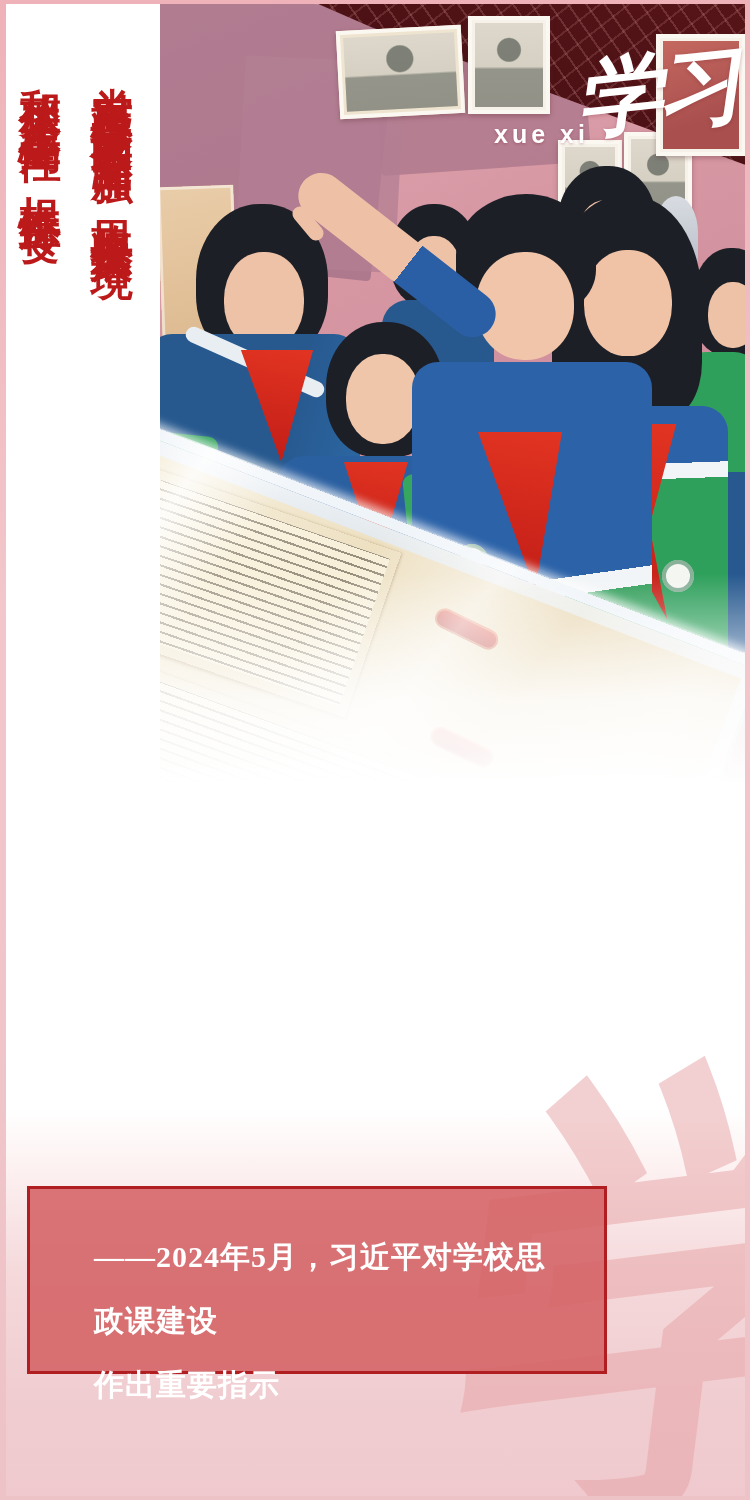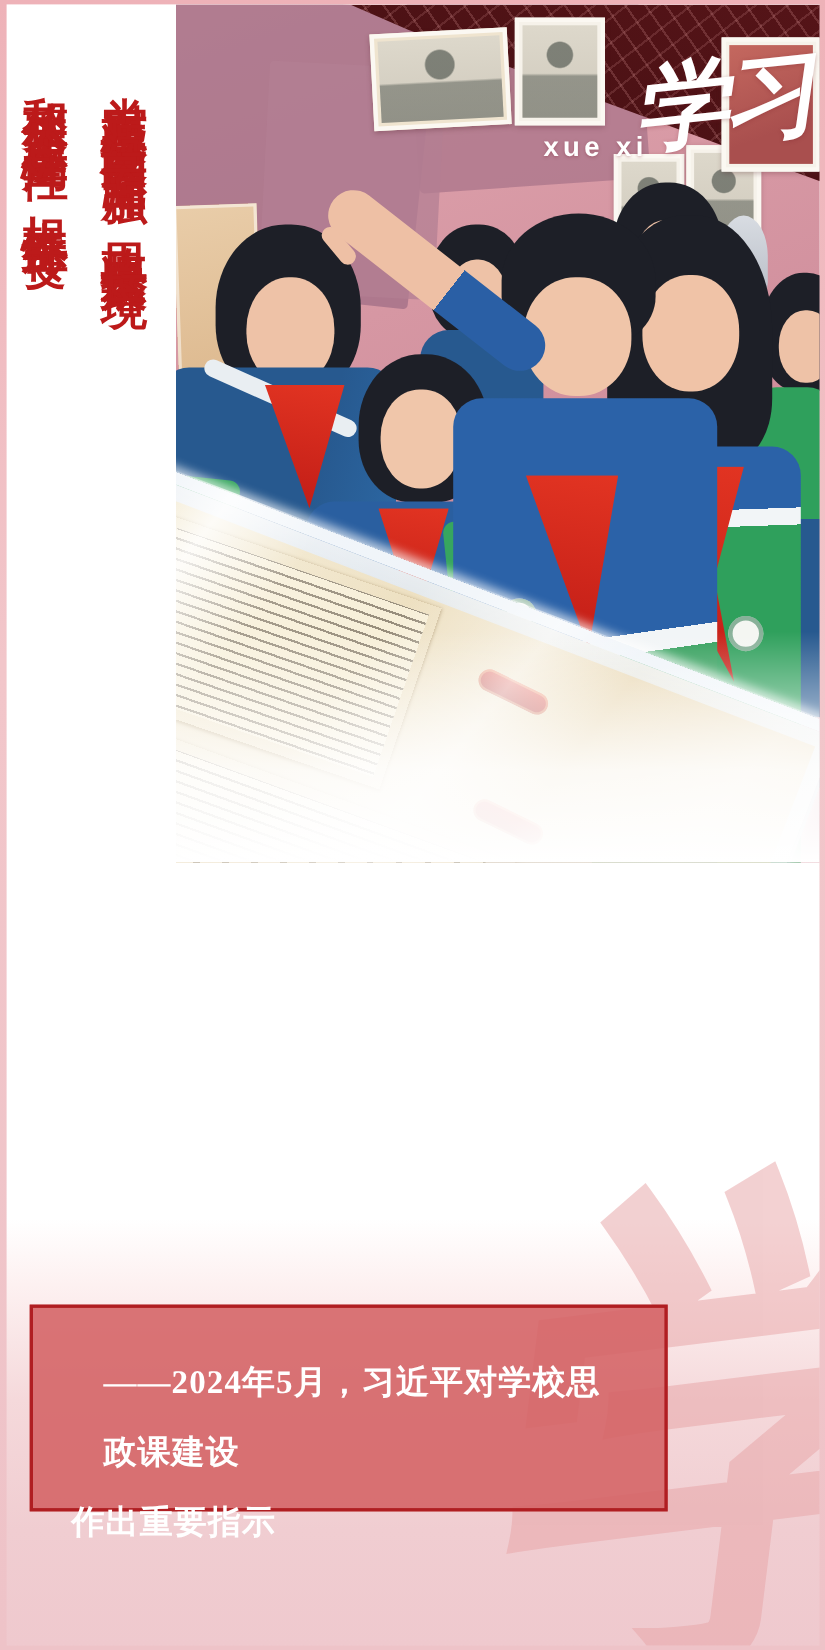--- a/index.html
+++ b/index.html
@@ -155,21 +155,21 @@
     font-size:32px; line-height:53px; letter-spacing:2px; color:#151515;
     text-align:justify; font-family:"Liberation Serif",serif; }
 
   
   #quote-box { position:absolute; left:21px; top:1182px; width:580px; height:188px; z-index:4;
     border:3px solid var(--quote-border,#b01e22);
     background:var(--quote-fill,rgba(212,98,100,.88)); }
   .quote-line { color:#fff; font-weight:700; font-size:30px; line-height:64px;
     font-family:"Liberation Serif",serif; letter-spacing:1px; }
   .ql1 { margin:36px 30px 0 64px; }
-  .ql2 { margin:0 30px 0 35px; }
+  .ql2 { margin:0 30px 0 64px; }
 
   
   #footer { position:absolute; left:0; right:0; top:1388px; text-align:center; z-index:5; }
   #brand { display:inline-block; font-size:60px; font-weight:900; letter-spacing:4px;
     color:var(--brand-red,#e1242e); font-family:"Liberation Sans",sans-serif; }
 </style>
 </head>
 <body>
 
 <div id="canvas">

